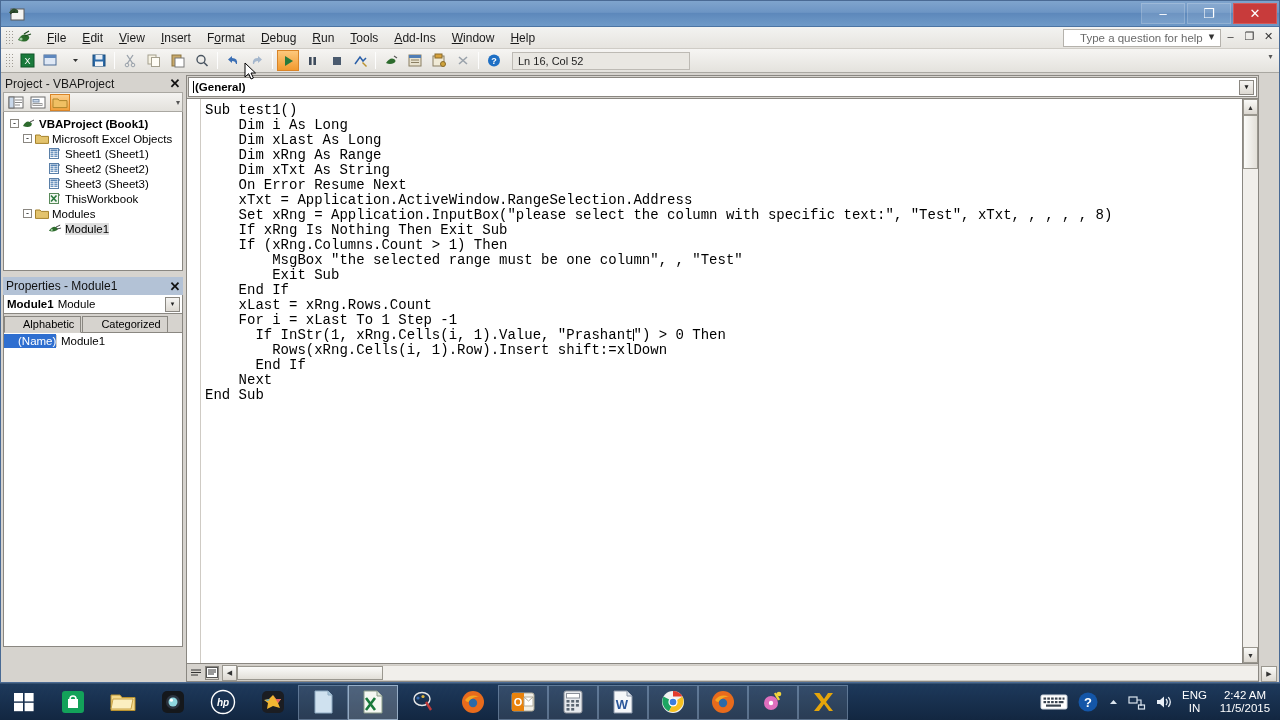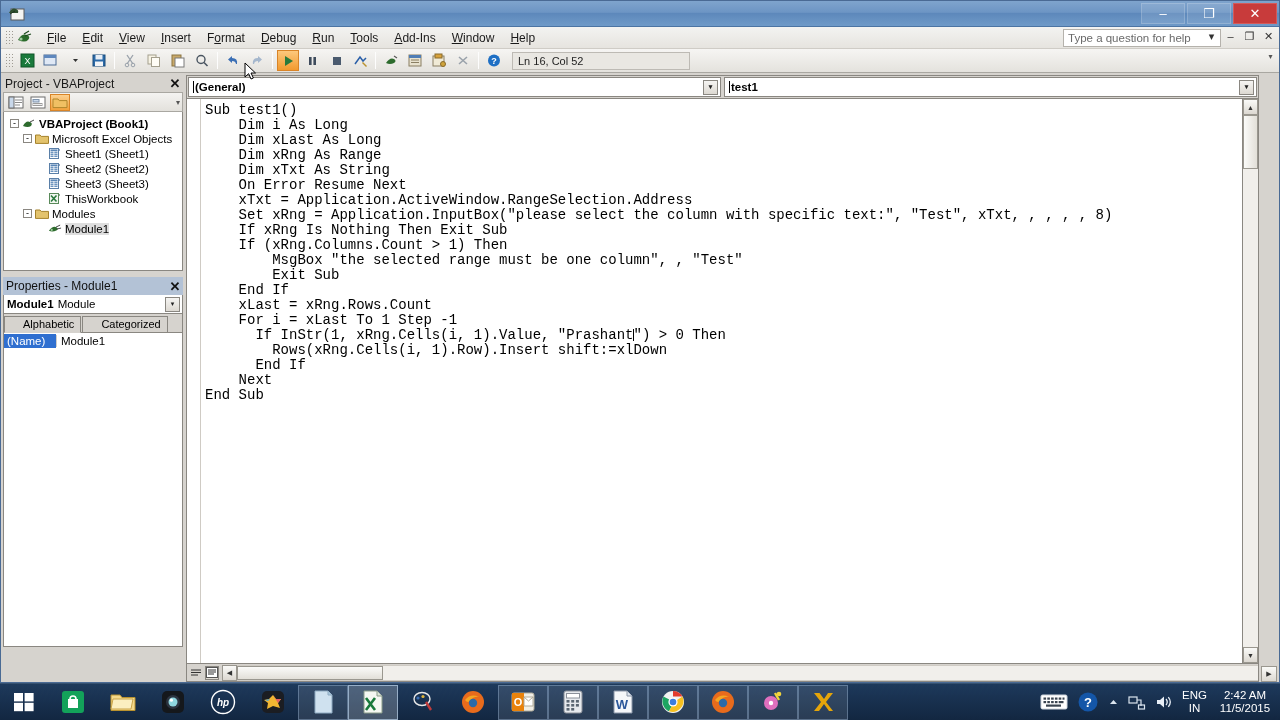--- a/index.html
+++ b/index.html
@@ -65,21 +65,21 @@
     background-size: 3px 3px; }
   .menubar .vba-ico { width: 20px; height: 18px; margin-right: 4px; position: relative; }
   .menu-item {
     padding: 15px 8px; font-size: 12px; color: #1a1a1a; cursor: default;
   }
   .menu-item u { text-decoration: underline; }
   .help-box {
     position: absolute; right: 58px; top: 2px;
     width: 158px; height: 18px; background: #fff;
     border: 1px solid #b5b2ac; font-size: 11.5px; color: #6a6a6a;
-    padding: 1px 4px; line-height: 15px;
+    padding: 1px 16px; line-height: 15px;
   }
   .mdi-btns { position: absolute; right: 4px; top: 3px; display: flex; gap: 6px;
     font-size: 11px; color: #333; }
   .mdi-btns span { width: 13px; text-align: center; cursor: default; }
 
   
   .toolbar {
     height: 24px; background: linear-gradient(180deg,#f6f5f3,#e4e2dd);
     display: flex; align-items: center; border-bottom: 1px solid #a9a7a1;
     position: relative;
@@ -166,21 +166,21 @@
                border-left: 1px solid #8a8781; border-right: 1px solid #8a8781; }
   .prop-tab { font-size: 11px; padding: 1px 6px 2px 18px; border: 1px solid #8a8781;
               border-bottom: none; background: #d6d3ce; margin-right: 1px; }
   .prop-tab.active { background: #d6d3ce; border-bottom: 1px solid #d6d3ce;
                      position: relative; top: 1px; }
   .prop-grid {
     flex: 1; background: #fff; border: 1px solid #8a8781;
     display: flex; flex-direction: column;
   }
   .prop-row { display: flex; height: 16px; font-size: 11.5px; align-items: center; }
-  .prop-key { width: 52px; padding-left: 3px; background: #2f6fd0; color: #ffffff;
+  .prop-key { width: 52px; padding-left: 14px; background: #2f6fd0; color: #ffffff;
               height: 14px; line-height: 14px; }
   .prop-val { flex: 1; padding-left: 4px; color: #000; border-left: 1px solid #d0cdc8; }
   .prop-rest { flex: 1; background: #fff; }
 
   
   .code-win {
     flex: 1; display: flex; flex-direction: column;
     border: 1px solid #8a8781; background: #ffffff; margin-right: 2px;
   }
   .code-combos { height: 22px; display: flex; background: #d6d3ce; padding: 1px; gap: 3px; }
@@ -604,25 +604,20 @@
       </div>
     </div>
 
     <div class="code-win">
       <div class="code-combos">
         <div class="code-combo">
           <span class="caret-i"></span>
           <span>(General)</span>
           <span class="combo-arrow">▾</span>
         </div>
-        <div class="code-combo">
-          <span class="caret-i"></span>
-          <span>test1</span>
-          <span class="combo-arrow">▾</span>
-        </div>
       </div>
 
       <div class="code-area-wrap">
         <div class="code-left-margin"></div>
         <div class="code-text"><span>Sub test1()
     Dim i As Long
     Dim xLast As Long
     Dim xRng As Range
     Dim xTxt As String
     On Error Resume Next

